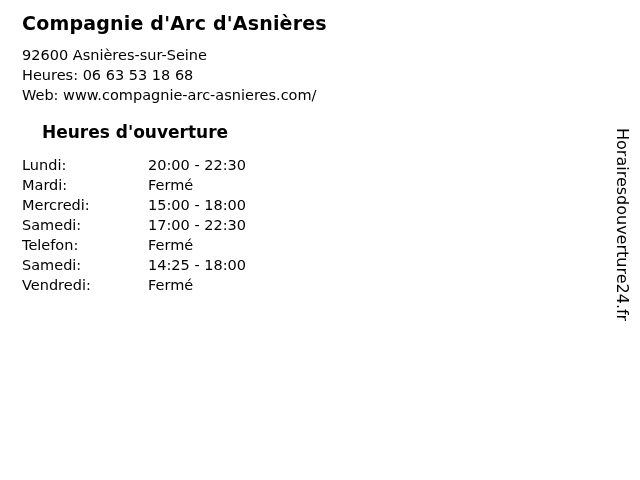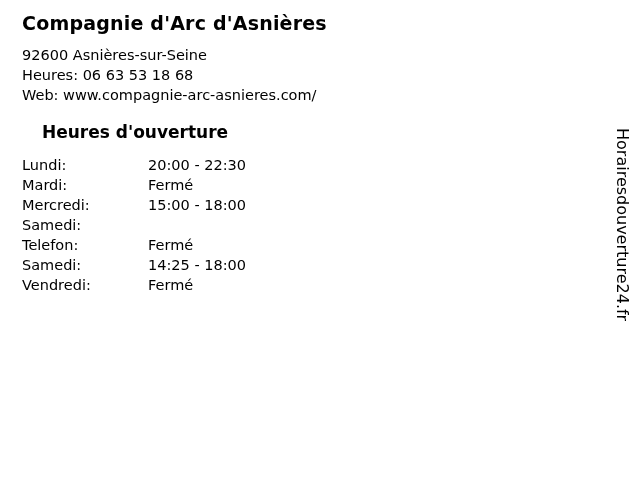--- a/index.html
+++ b/index.html
@@ -81,20 +81,21 @@
       <div class="hours-row">
         <span>Mardi:</span>
         <span>Fermé</span>
       </div>
       <div class="hours-row">
         <span>Mercredi:</span>
         <span>15:00 - 18:00</span>
       </div>
       <div class="hours-row">
         <span>Samedi:</span>
+        <span>17:00 - 22:30</span>
       </div>
       <div class="hours-row">
         <span>Telefon:</span>
         <span>Fermé</span>
       </div>
       <div class="hours-row">
         <span>Samedi:</span>
         <span>14:25 - 18:00</span>
       </div>
       <div class="hours-row">

